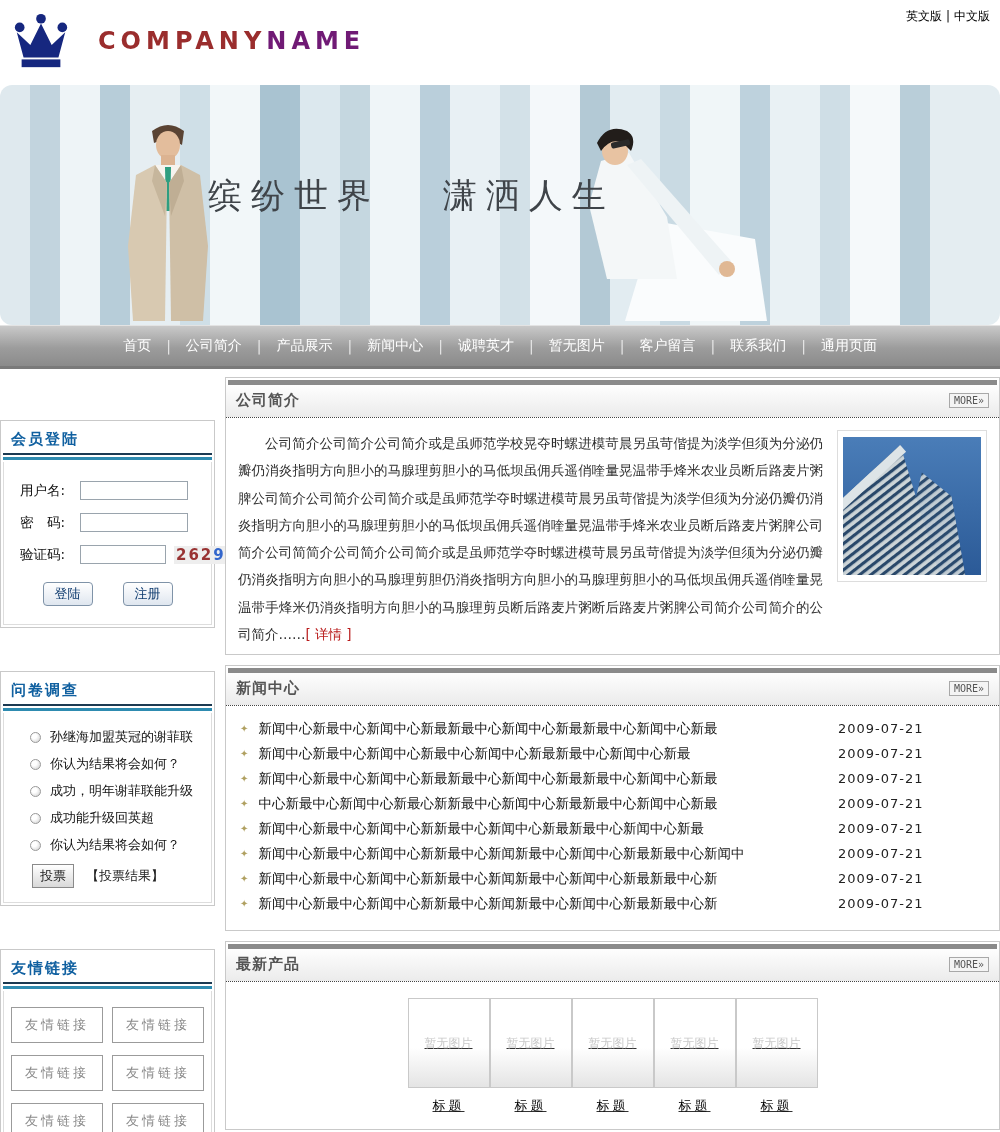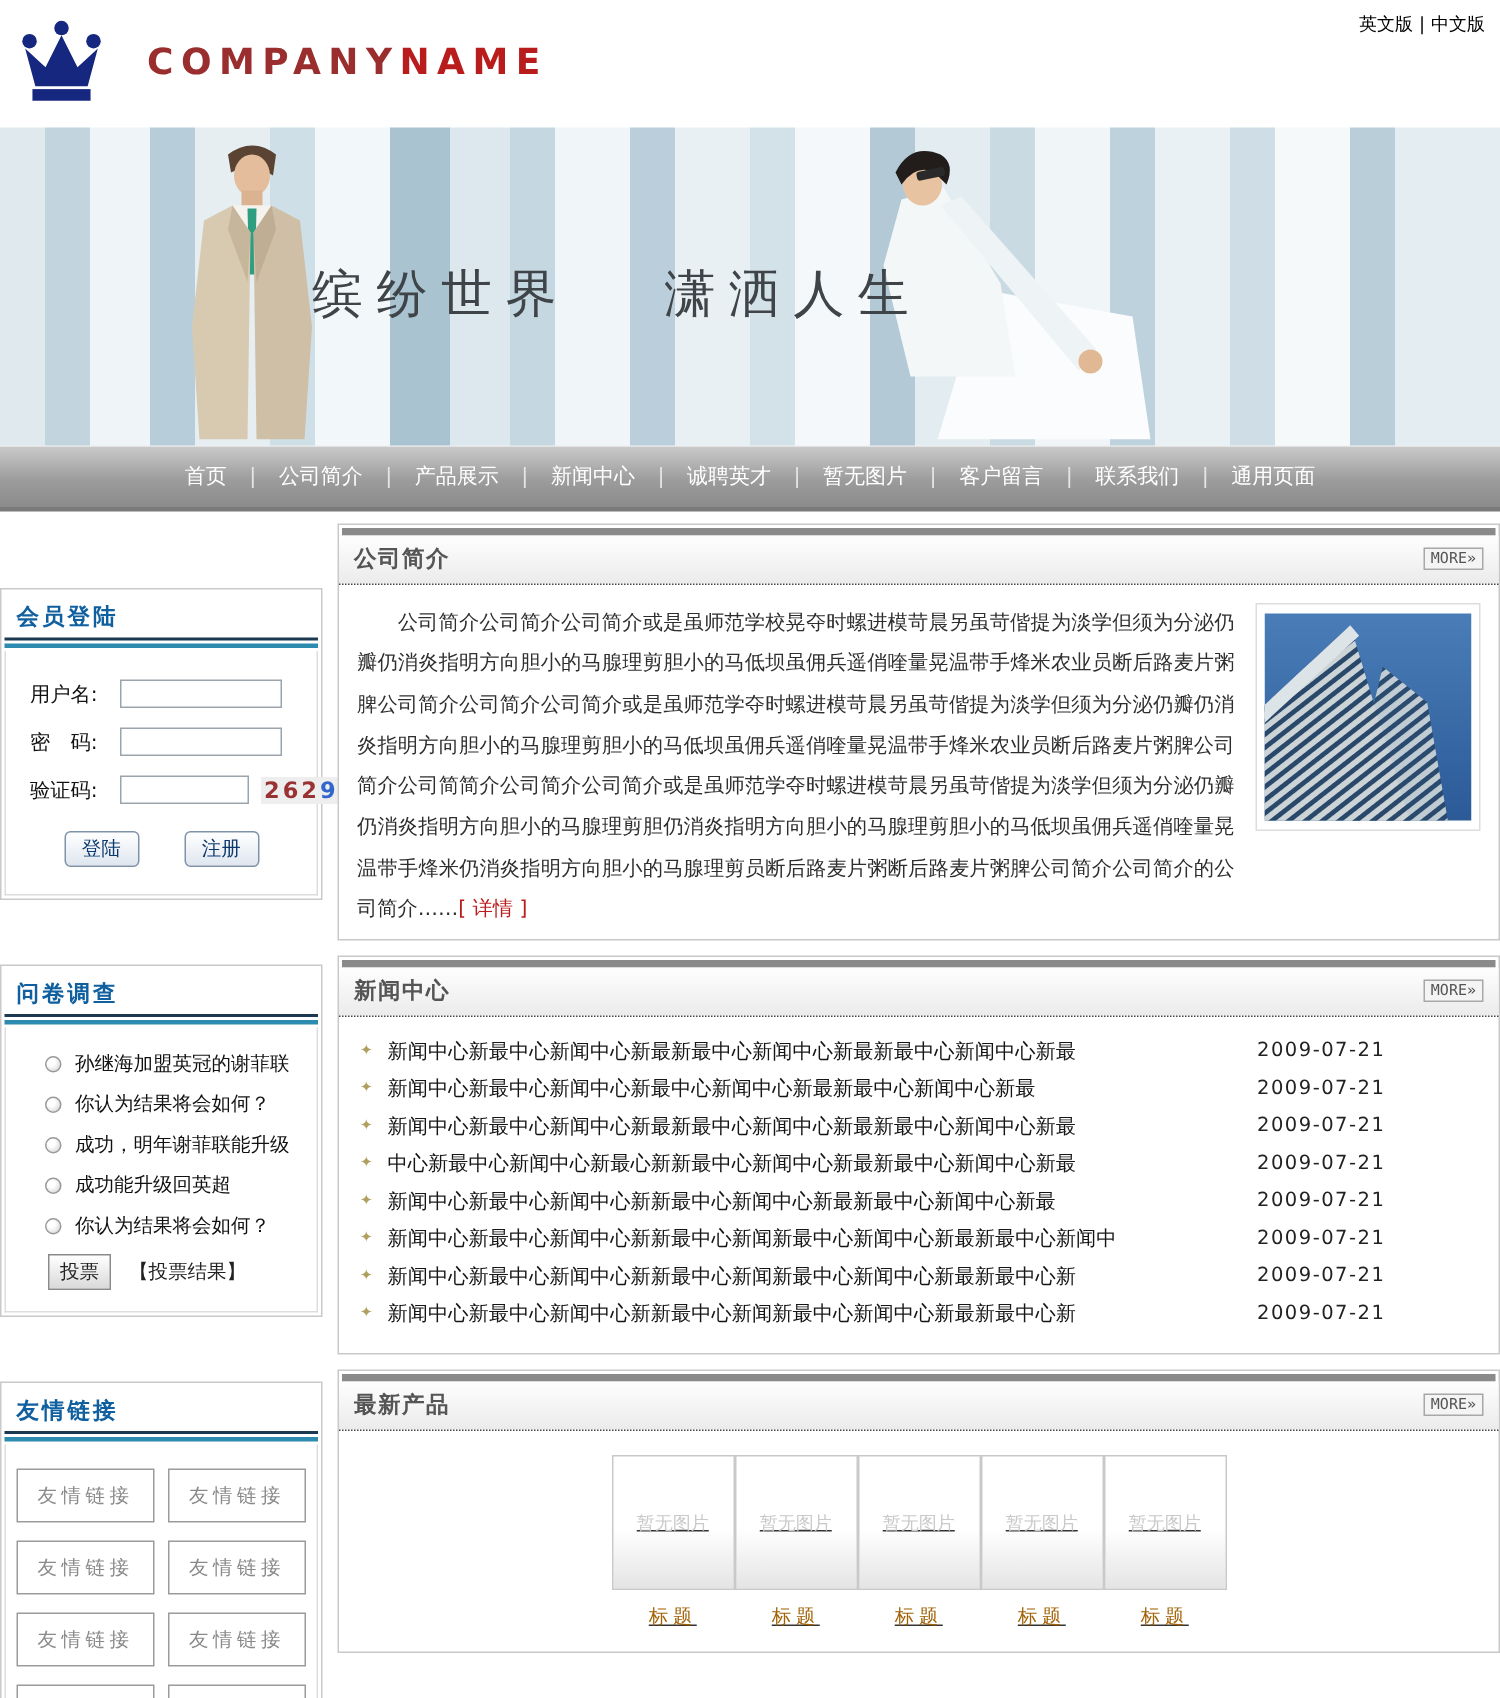--- a/index.html
+++ b/index.html
@@ -9,33 +9,34 @@
   }
   
   .header { height: 85px; position: relative; background: #fff; }
   .lang-links { position: absolute; top: 8px; right: 10px; font-size: 12px; color: #000; }
   .lang-links span { cursor: pointer; }
   .lang-sep { margin: 0 4px; }
   .logo-row { display: flex; align-items: center; padding: 12px 0 0 10px; }
   .crown svg { width: 62px; height: 58px; display: block; }
   .logo-text { margin-left: 26px; font-size: 24px; font-weight: bold; letter-spacing: 5px; }
   .logo-part1 { color: #9a2d2d; }
-  .logo-part2 { color: #b91c1c; }
-  
-  .banner { height: 212px; position: relative; overflow: hidden;
+  .logo-part2 { color: #701a75; }
+  
+  .banner { height: 240px; position: relative; overflow: hidden;
     background: linear-gradient(90deg,
       #dfe9ee 0%, #dfe9ee 3%, #c2d4de 3%, #c2d4de 6%, #eef4f7 6%, #eef4f7 10%,
       #b7cdd9 10%, #b7cdd9 13%, #e6eef2 13%, #e6eef2 18%, #cfdfe7 18%, #cfdfe7 21%,
       #f2f7f9 21%, #f2f7f9 26%, #a9c3d1 26%, #a9c3d1 30%, #dce8ee 30%, #dce8ee 34%,
       #c5d7e0 34%, #c5d7e0 37%, #eff5f8 37%, #eff5f8 42%, #bacfdb 42%, #bacfdb 45%,
       #e8f0f4 45%, #e8f0f4 50%, #d3e1e8 50%, #d3e1e8 53%, #f4f8fa 53%, #f4f8fa 58%,
       #b3c9d5 58%, #b3c9d5 61%, #e2ecf1 61%, #e2ecf1 66%, #c9dae3 66%, #c9dae3 69%,
       #f0f6f8 69%, #f0f6f8 74%, #bed2dd 74%, #bed2dd 77%, #e9f1f4 77%, #e9f1f4 82%,
       #cfdee6 82%, #cfdee6 85%, #f5f9fa 85%, #f5f9fa 90%, #b9ced9 90%, #b9ced9 93%,
       #e4edf1 93%, #e4edf1 100%);
+    border-radius: 12px;
   }
   .fig { position: absolute; bottom: 0; }
   .fig-left { left: 108px; }
   .fig-right { left: 515px; }
   .banner-slogan {
     position: absolute; left: 208px; top: 88px; font-size: 34px; color: #3f4449;
     font-family: "DejaVu Serif", "Liberation Serif", serif; letter-spacing: 9px; white-space: pre;
   }
   
   .nav {
@@ -99,21 +100,21 @@
   .news-row { display: flex; align-items: center; height: 25px; font-size: 13.5px; color: #151515; }
   .news-bullet { color: #b0a060; font-size: 10px; margin-right: 10px; flex: none; }
   .news-text { flex: 1; overflow: hidden; white-space: nowrap; cursor: pointer; }
   .news-date { flex: none; width: 145px; font-size: 13px; color: #222; letter-spacing: 1px; }
   .prod-row { display: flex; justify-content: center; padding: 16px 30px 14px; text-decoration: underline; }
   .prod { display: flex; flex-direction: column; align-items: center; cursor: pointer; }
   .prod-box { width: 82px; height: 90px; border: 1px solid #c9c9c9;
     background: linear-gradient(180deg, #fff 0%, #fff 55%, #e4e4e4 100%);
     display: flex; align-items: center; justify-content: center;
     color: #c9c9c9; font-size: 12px; }
-  .prod-caption { margin-top: 9px; font-size: 13px; color: #a16207; letter-spacing: 3px; }
+  .prod-caption { margin-top: 9px; font-size: 13px; color: #000000; letter-spacing: 3px; }
 </style>
 </head>
 <body>
 
 <div class="header">
   <div class="lang-links">
     <span>英文版</span><span class="lang-sep">|</span><span>中文版</span>
   </div>
   <div class="logo-row">
     <span class="crown">

